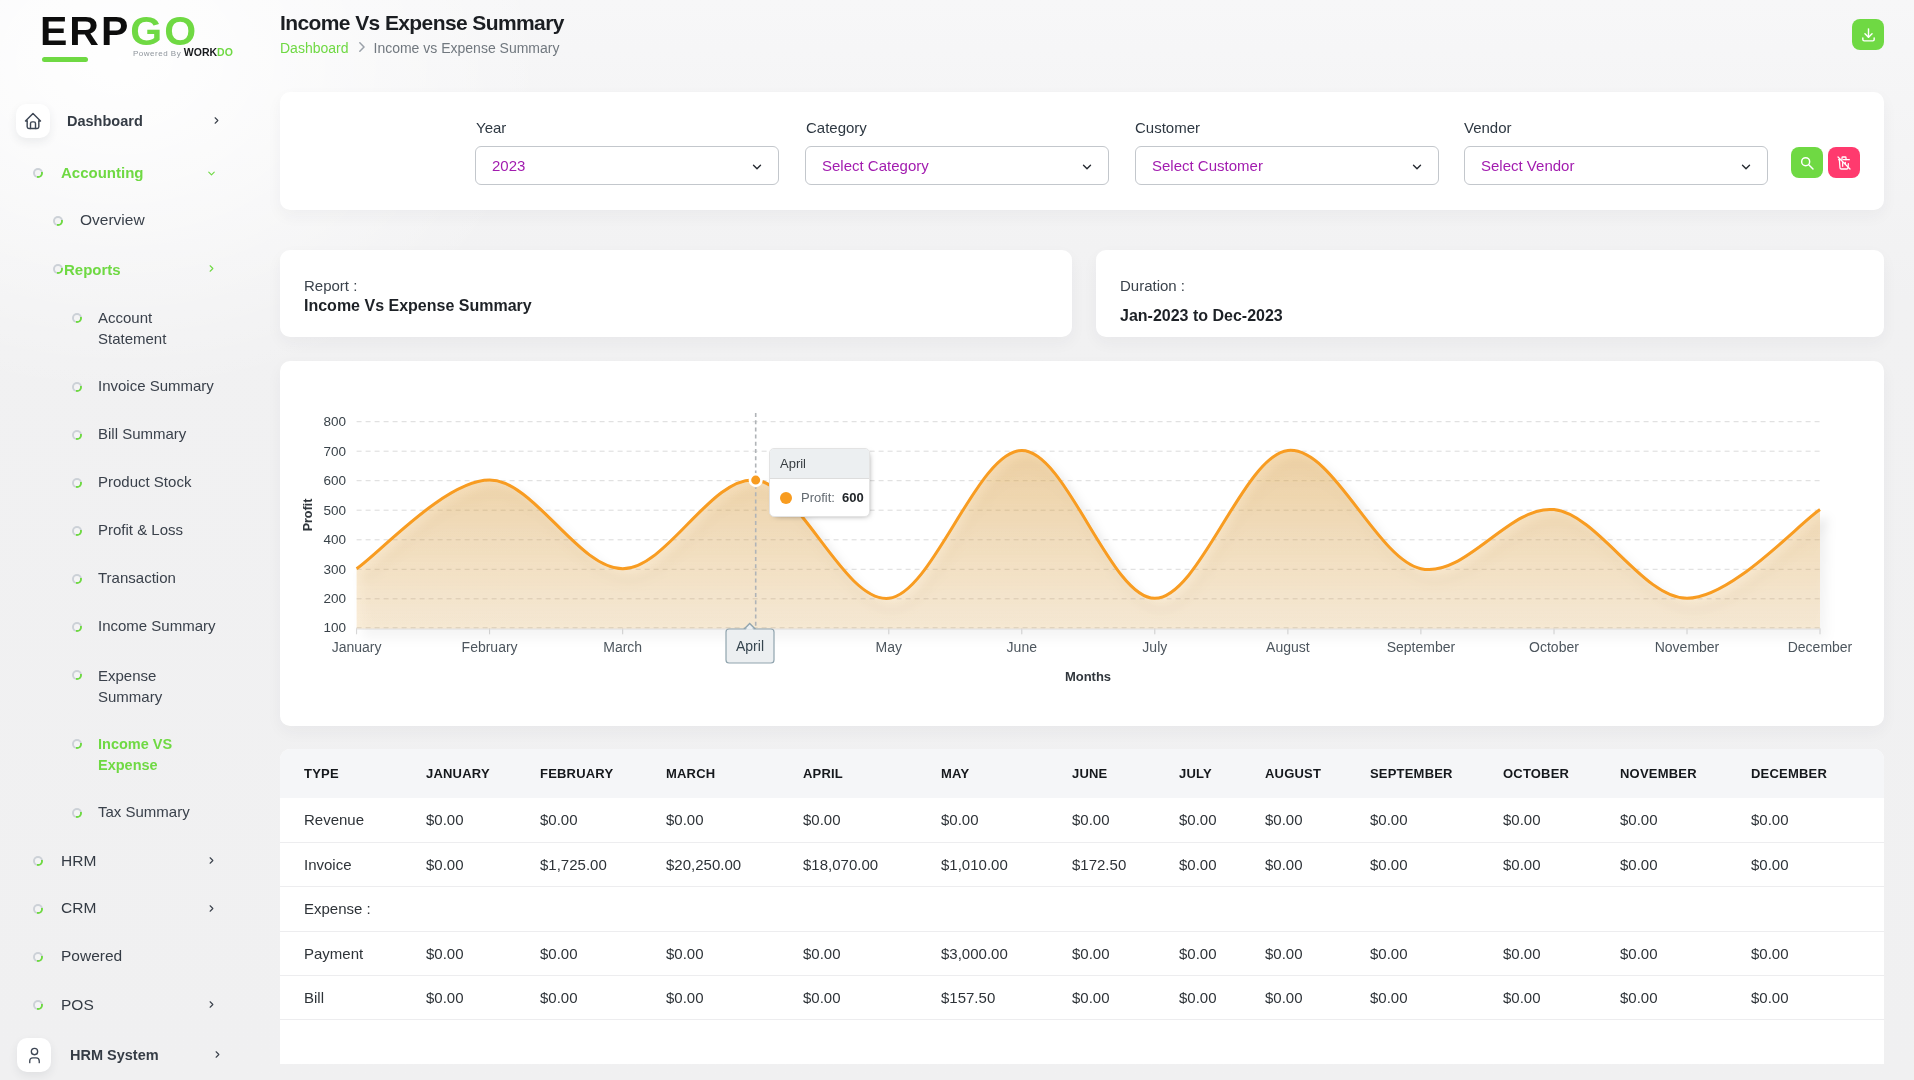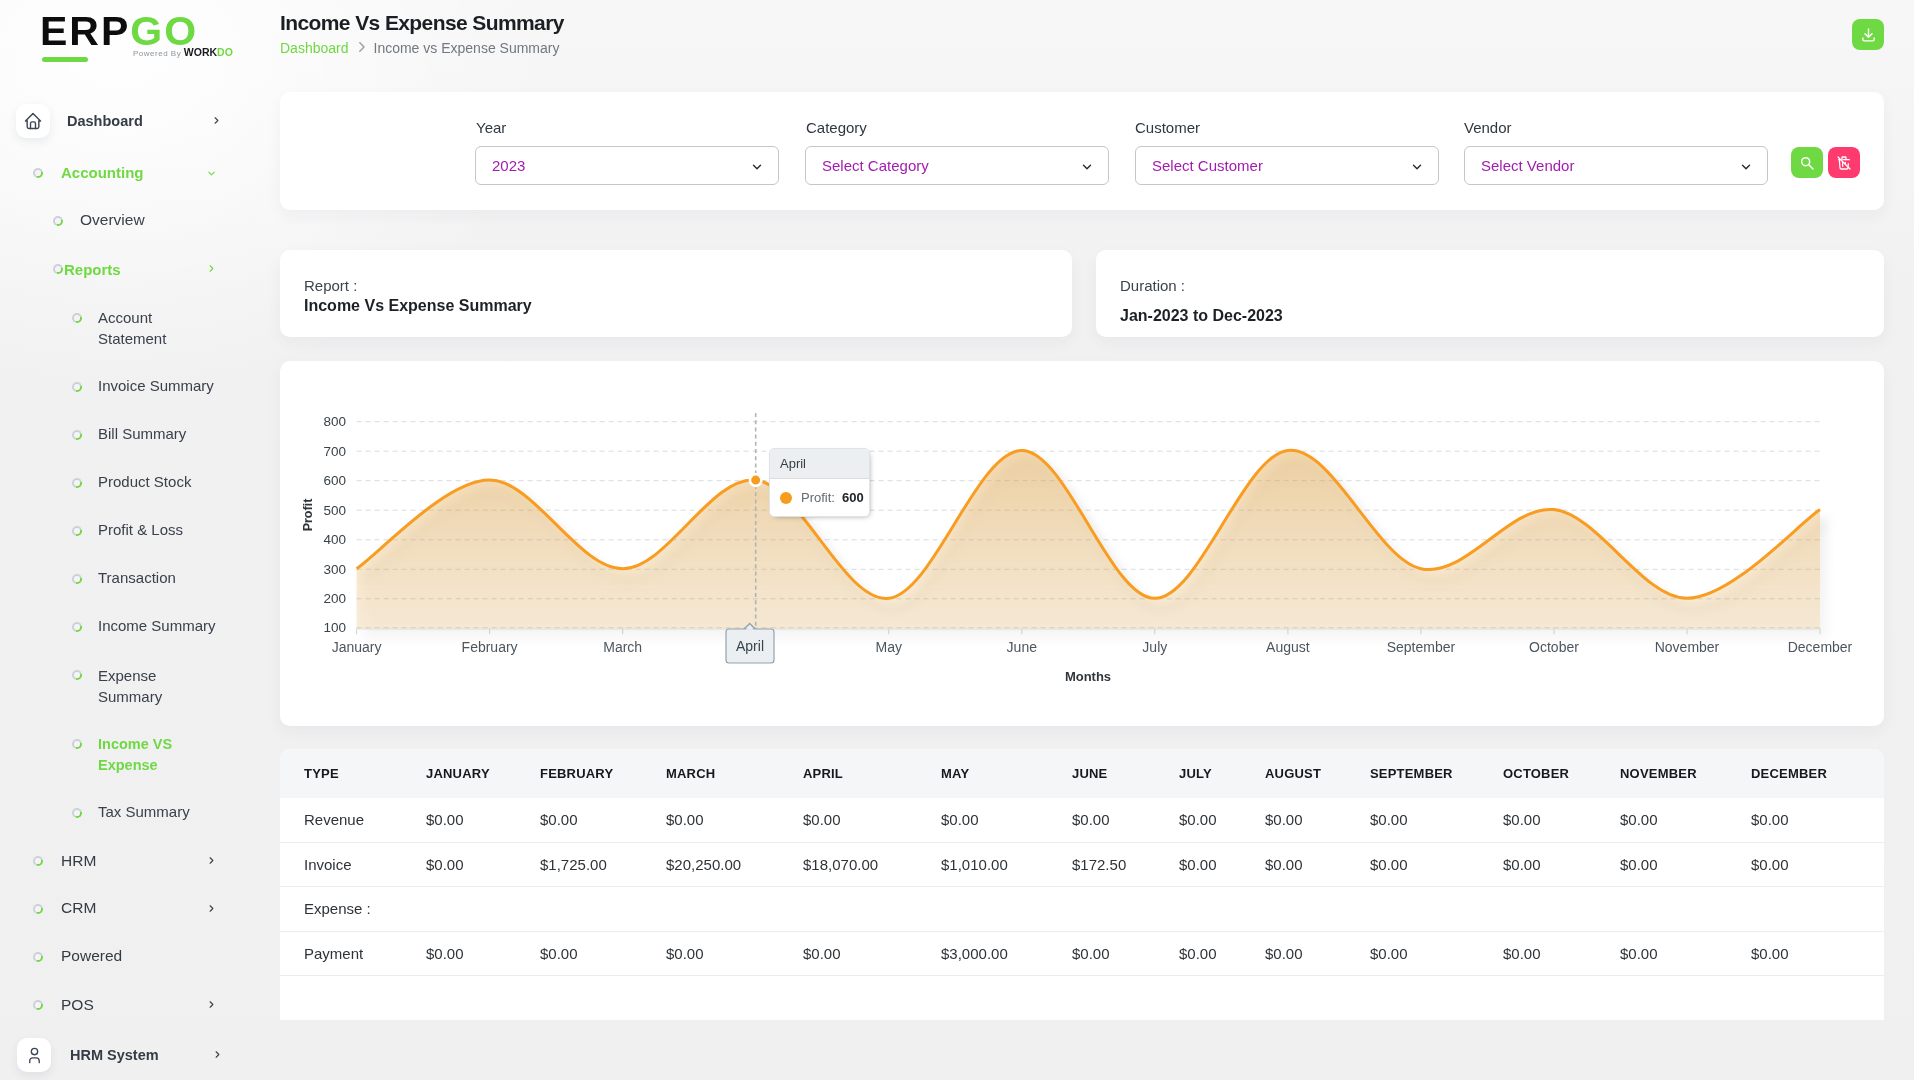--- a/index.html
+++ b/index.html
@@ -397,20 +397,35 @@
         <td>$3,000.00</td>
         <td>$0.00</td>
         <td>$0.00</td>
         <td>$0.00</td>
         <td>$0.00</td>
         <td>$0.00</td>
         <td>$0.00</td>
         <td>$0.00</td>
       </tr>
 <tr>
+        <td>Bill</td>
+        <td>$0.00</td>
+        <td>$0.00</td>
+        <td>$0.00</td>
+        <td>$0.00</td>
+        <td>$157.50</td>
+        <td>$0.00</td>
+        <td>$0.00</td>
+        <td>$0.00</td>
+        <td>$0.00</td>
+        <td>$0.00</td>
+        <td>$0.00</td>
+        <td>$0.00</td>
+      </tr>
+<tr>
         <td style="height:16px"></td>
         <td></td>
         <td></td>
         <td></td>
         <td></td>
         <td></td>
         <td></td>
         <td></td>
         <td></td>
         <td></td>

